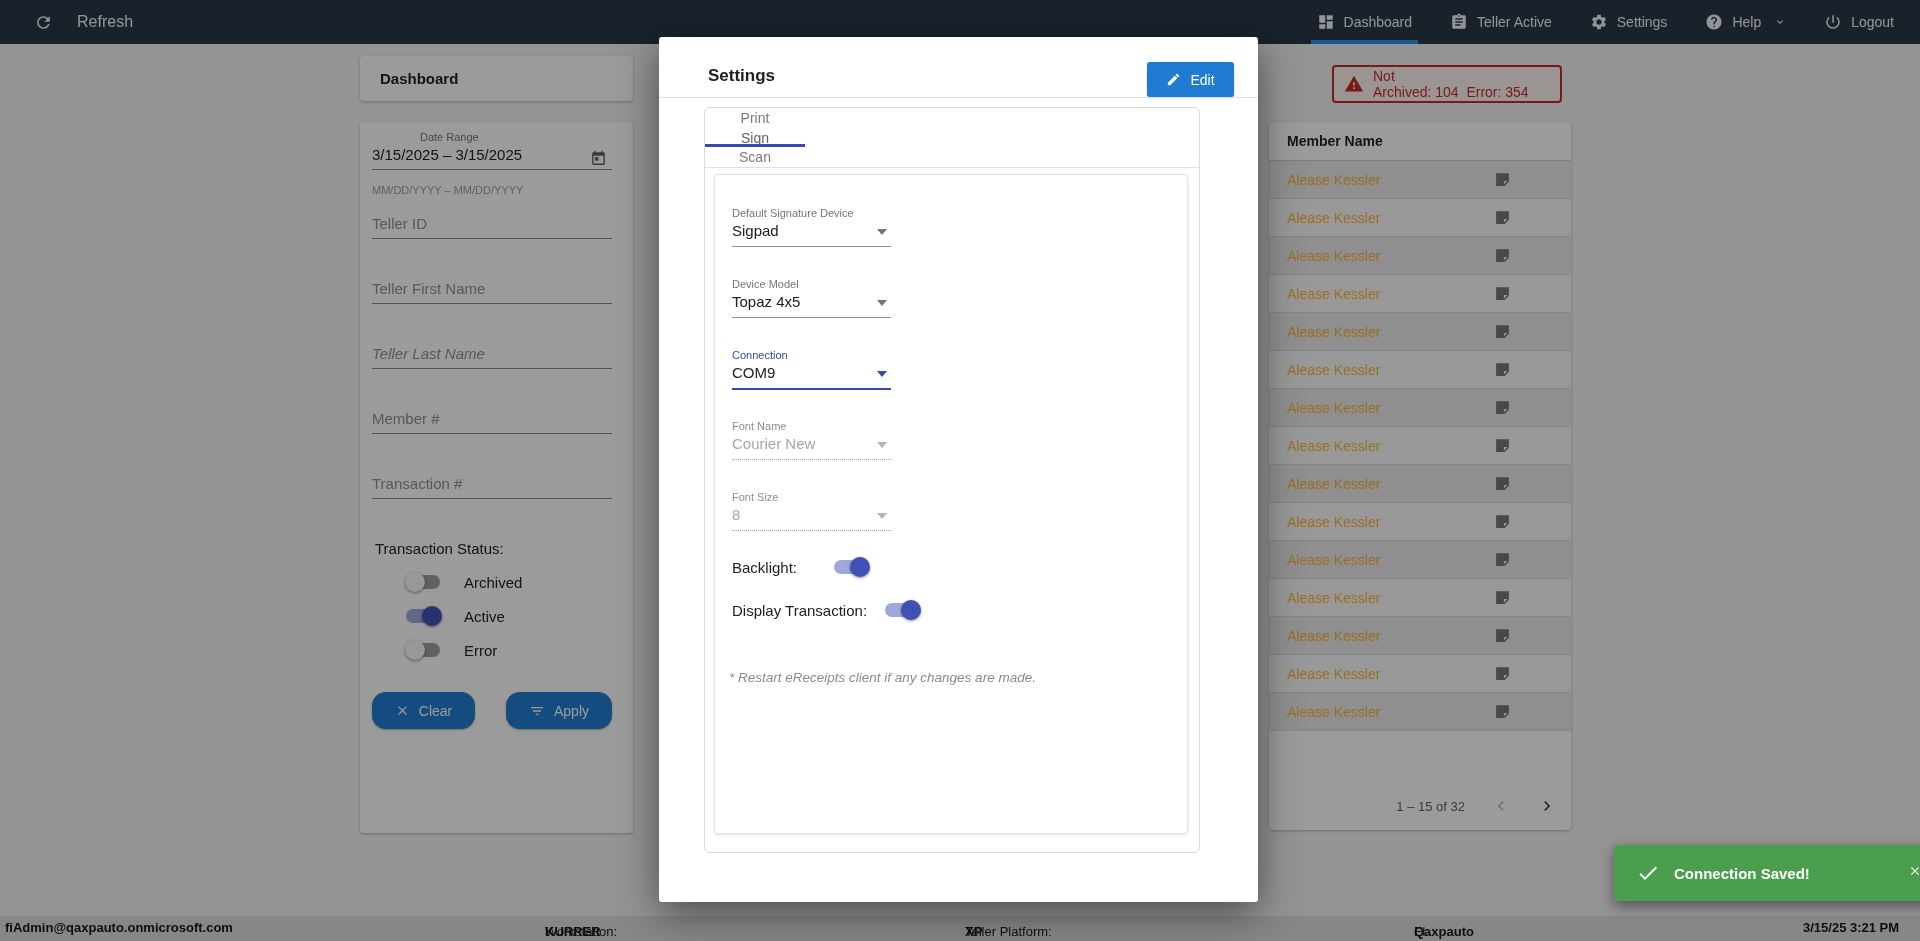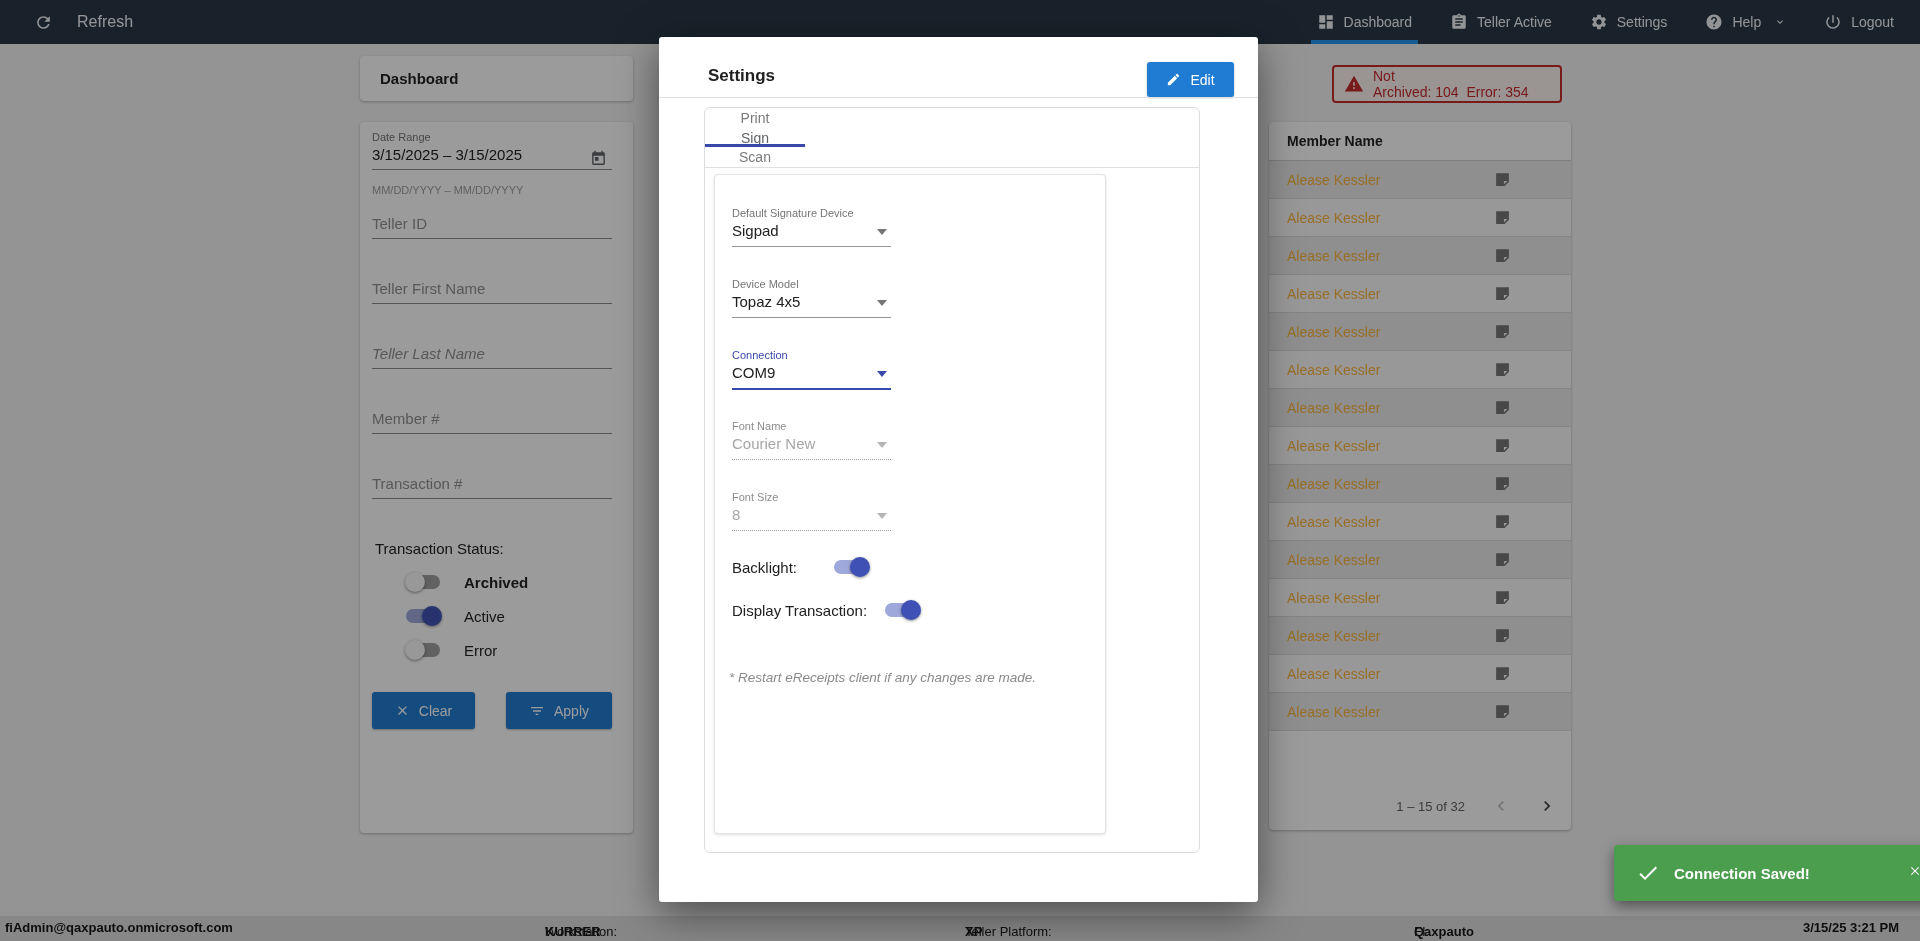--- a/index.html
+++ b/index.html
@@ -32,21 +32,21 @@
   .toggle-row .t-label{font-size:15px;color:#212121;}
 
   .switch{position:relative;width:37px;height:20px;display:inline-block;cursor:pointer;flex:none;}
   .switch .track{position:absolute;left:1px;top:3px;width:34px;height:14px;border-radius:7px;}
   .switch .thumb{position:absolute;top:0;width:20px;height:20px;border-radius:50%;box-shadow:0 1px 3px rgba(0,0,0,.45);}
   .switch.on .track{background:#9fa8da;}
   .switch.on .thumb{left:17px;background:#3f51b5;}
   .switch.off .track{background:#9e9e9e;}
   .switch.off .thumb{left:0;background:#fafafa;}
 
-  .btn{display:flex;align-items:center;justify-content:center;gap:9px;background:#1f7cd2;color:#fff;font-size:14px;border:none;border-radius:3px;cursor:pointer;font-family:"Liberation Sans",sans-serif;box-shadow:0 1px 2px rgba(0,0,0,.3);}
+  .btn{display:flex;align-items:center;justify-content:center;gap:9px;background:#1f7cd2;color:#fff;font-size:14px;border:none;border-radius:14px;cursor:pointer;font-family:"Liberation Sans",sans-serif;box-shadow:0 1px 2px rgba(0,0,0,.3);}
   .clear-btn{position:absolute;left:12px;top:570px;width:103px;height:37px;}
   .apply-btn{position:absolute;left:146px;top:570px;width:106px;height:37px;}
 
   
   .alert-badge{position:absolute;left:1332px;top:65px;width:230px;height:38px;border:2px solid #c62828;border-radius:4px;background:#fdf4f2;display:flex;align-items:center;gap:9px;padding:7px 10px;box-sizing:border-box;color:#c62828;font-size:14px;}
   .alert-badge b{font-weight:normal;}
 
   
   .results-card{left:1269px;top:122px;width:302px;height:708px;overflow:hidden;}
   .mhead{height:38px;display:flex;align-items:center;border-bottom:1px solid #cfcfcf;font-size:14px;font-weight:bold;color:#212121;padding-left:18px;}
@@ -71,21 +71,21 @@
   .modal-title{position:absolute;left:49px;top:29px;font-size:17px;font-weight:bold;color:#212121;}
   .edit-btn{position:absolute;left:488px;top:25px;width:87px;height:35px;border-radius:3px;}
   .modal-divider{position:absolute;left:0;top:60px;width:599px;height:1px;background:#e0e0e0;}
 
   .tab-card{position:absolute;left:45px;top:70px;width:496px;height:746px;border:1px solid #dcdcdc;border-radius:6px;box-sizing:border-box;}
   .tab-bar{position:absolute;left:0;top:0;width:100%;height:60px;border-bottom:1px solid #e0e0e0;box-sizing:border-box;display:flex;flex-direction:column;}
   .tab{width:100px;height:100%;display:flex;align-items:center;justify-content:center;font-size:14px;color:#7a7a7a;cursor:pointer;position:relative;}
   .tab.active{color:#5f6368;}
   .tab.active .tab-ink{position:absolute;left:0;right:0;bottom:0;height:3px;background:#3949ab;}
 
-  .inner-panel{position:absolute;left:9px;top:66px;width:392px;height:660px;background:#fff;border:1px solid #e3e3e3;border-radius:4px;box-shadow:0 1px 3px rgba(0,0,0,.12);box-sizing:border-box;}
+  .inner-panel{position:absolute;left:9px;top:66px;width:474px;height:660px;background:#fff;border:1px solid #e3e3e3;border-radius:4px;box-shadow:0 1px 3px rgba(0,0,0,.12);box-sizing:border-box;}
 
   .field{position:absolute;left:17px;width:159px;}
   .field .lbl{font-size:11px;color:#757575;display:block;margin-bottom:3px;}
   .field .val{font-size:15px;color:#212121;display:block;height:20px;}
   .field .rule{display:block;margin-top:4px;border-bottom:1px solid #949494;}
   .field .arrow{position:absolute;right:4px;top:22px;width:0;height:0;border-left:5px solid transparent;border-right:5px solid transparent;border-top:6px solid #757575;}
   .field.focused .lbl{color:#3949ab;}
   .field.focused .rule{border-bottom:2px solid #3949ab;}
   .field.focused .arrow{border-top-color:#3949ab;}
   .field.disabled .lbl{color:#8d8d8d;}
@@ -165,38 +165,38 @@
         <span>Logout</span>
       </div>
     </div>
   </div>
 
   <div class="card title-card">
     <span>Dashboard</span>
   </div>
 
   <div class="card filter-card">
-    <span class="f-label" style="top:9px;">Date Range</span>
+    <span class="f-label" style="top:9px;margin-left:48px;">Date Range</span>
     <input class="f-input" style="top: 24px;" value="3/15/2025 – 3/15/2025">
     <span class="cal-icon" style="top:28px;">
         <svg width="17" height="17" viewBox="0 0 24 24" fill="currentColor">
           <path d="M19 3h-1V1h-2v2H8V1H6v2H5c-1.11 0-2 .9-2 2v14c0 1.1.89 2 2 2h14c1.1 0 2-.9 2-2V5c0-1.1-.9-2-2-2zm0 16H5V8h14v11zM7 10h5v5H7z"></path>
         </svg>
       </span>
     <span class="f-helper" style="top:62px;">MM/DD/YYYY – MM/DD/YYYY</span>
 
     <input class="f-input" style="top: 93px;" placeholder="Teller ID">
     <input class="f-input" style="top: 158px;" placeholder="Teller First Name">
     <input class="f-input" style="top: 223px; font-style: italic;" placeholder="Teller Last Name">
     <input class="f-input" style="top: 288px;" placeholder="Member #">
     <input class="f-input" style="top: 353px;" placeholder="Transaction #">
 
     <span class="status-label" style="top:418px;">Transaction Status:</span>
 
-    <div class="toggle-row" style="top:450px;font-weight:bold;">
+    <div class="toggle-row" style="top:450px;">
       <span class="switch off">
           <span class="track"></span>
           <span class="thumb"></span>
         </span>
       <span class="t-label">Archived</span>
     </div>
     <div class="toggle-row" style="top:484px;">
       <span class="switch on">
           <span class="track"></span>
           <span class="thumb"></span>

